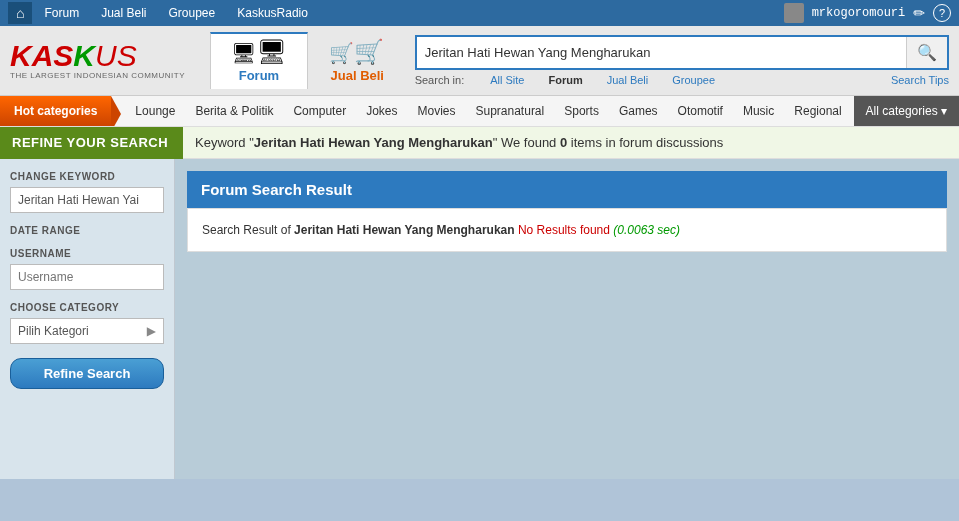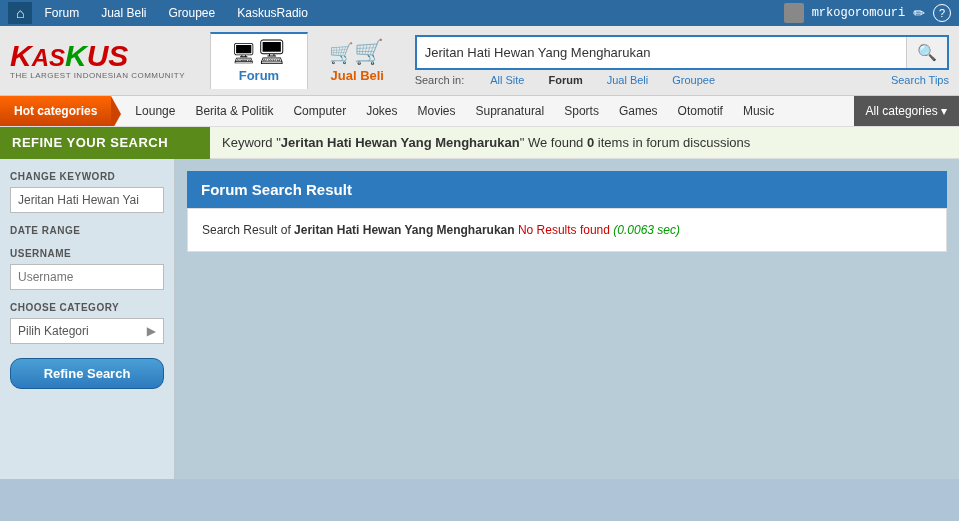--- a/index.html
+++ b/index.html
@@ -328,21 +328,21 @@
     <span class="avatar-placeholder"></span>
     <span style="color:#fff;cursor:pointer;font-family:Liberation Mono, monospace;">mrkogoromouri</span>
     <span class="edit-icon pencil-icon"></span>
     <span style="display:inline-flex;align-items:center;justify-content:center;width:18px;height:18px;border:1px solid #fff;border-radius:50%;font-size:11px;color:#fff;cursor:pointer;">?</span>
   </div>
 </div>
 
 <div class="header">
   <div class="logo-area">
     <div class="logo-text">
-      <span style="color:#cc0000;font-style:italic;font-weight:900;font-size:30px;font-family:'Arial Black',Arial;">K</span><span style="color:#cc0000;font-style:italic;font-weight:900;font-size:24px;">AS</span><span style="color:#cc0000;font-style:italic;font-weight:900;font-size:30px;color:#009900;">K</span><span style="color:#cc0000;font-style:italic;font-weight:700;font-size:30px;">US</span>
+      <span style="color:#cc0000;font-style:italic;font-weight:900;font-size:30px;font-family:'Arial Black',Arial;">K</span><span style="color:#cc0000;font-style:italic;font-weight:900;font-size:30px;">AS</span><span style="color:#cc0000;font-style:italic;font-weight:900;font-size:30px;color:#009900;">K</span><span style="color:#cc0000;font-style:italic;font-weight:400;font-size:30px;">US</span>
     </div>
     <div class="logo-subtitle">THE LARGEST INDONESIAN COMMUNITY</div>
   </div>
 
   <div class="nav-tabs-header">
     <div class="nav-tab-forum">
       <span class="forum-icon tab-icon">🖥</span>
       <span class="tab-label">Forum</span>
     </div>
     <div class="nav-tab-jualbeli" style="margin-left:2px;">
@@ -373,28 +373,29 @@
     <a>Lounge</a>
     <a>Berita &amp; Politik</a>
     <a>Computer</a>
     <a>Jokes</a>
     <a>Movies</a>
     <a>Supranatural</a>
     <a>Sports</a>
     <a>Games</a>
     <a>Otomotif</a>
     <a>Music</a>
+    <a>Regional</a>
   </div>
   <div class="all-categories">
     <span>All categories</span> ▾
   </div>
 </div>
 
 <div style="display:flex; align-items:stretch;">
-  <div class="refine-bar" style="width:210px; flex-shrink:0;">REFINE YOUR SEARCH</div>
+  <div class="refine-bar" style="width:183px; flex-shrink:0;">REFINE YOUR SEARCH</div>
   <div class="result-bar" style="flex:1;">
     <span>Keyword</span>
     "<em>Jeritan Hati Hewan Yang Mengharukan</em>"
     <span>We found</span>
     <strong>0</strong>
     <span>items in forum discussions</span>
   </div>
 </div>
 
 <div class="main-layout">

